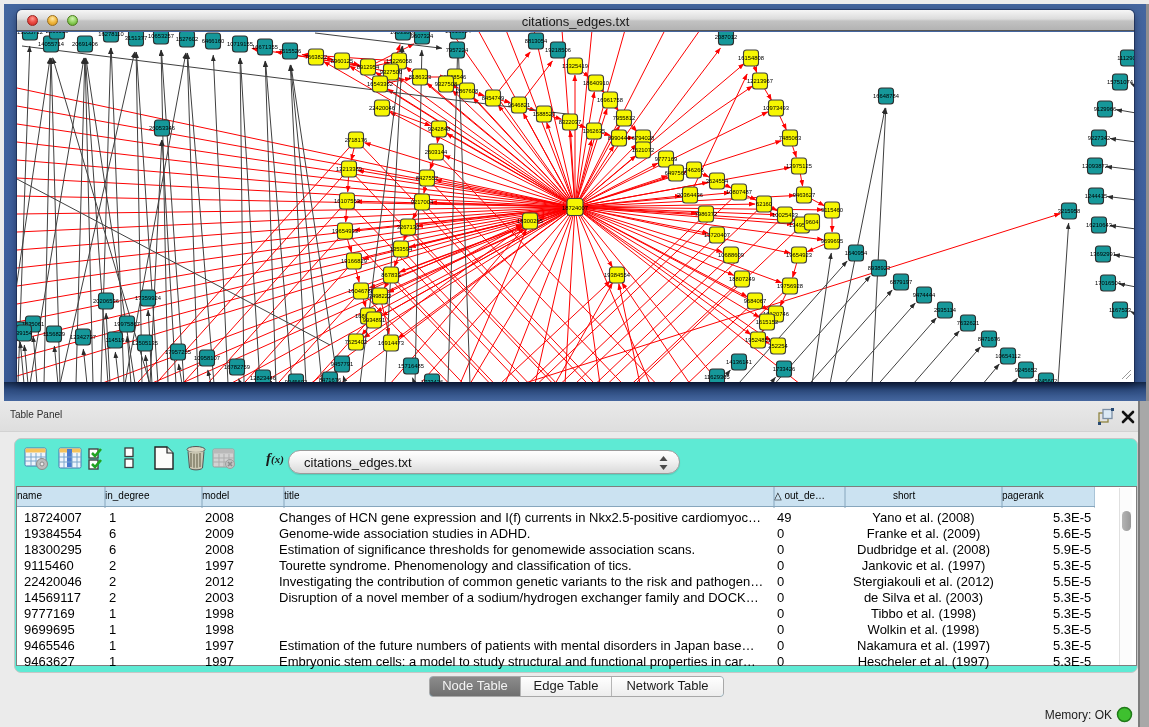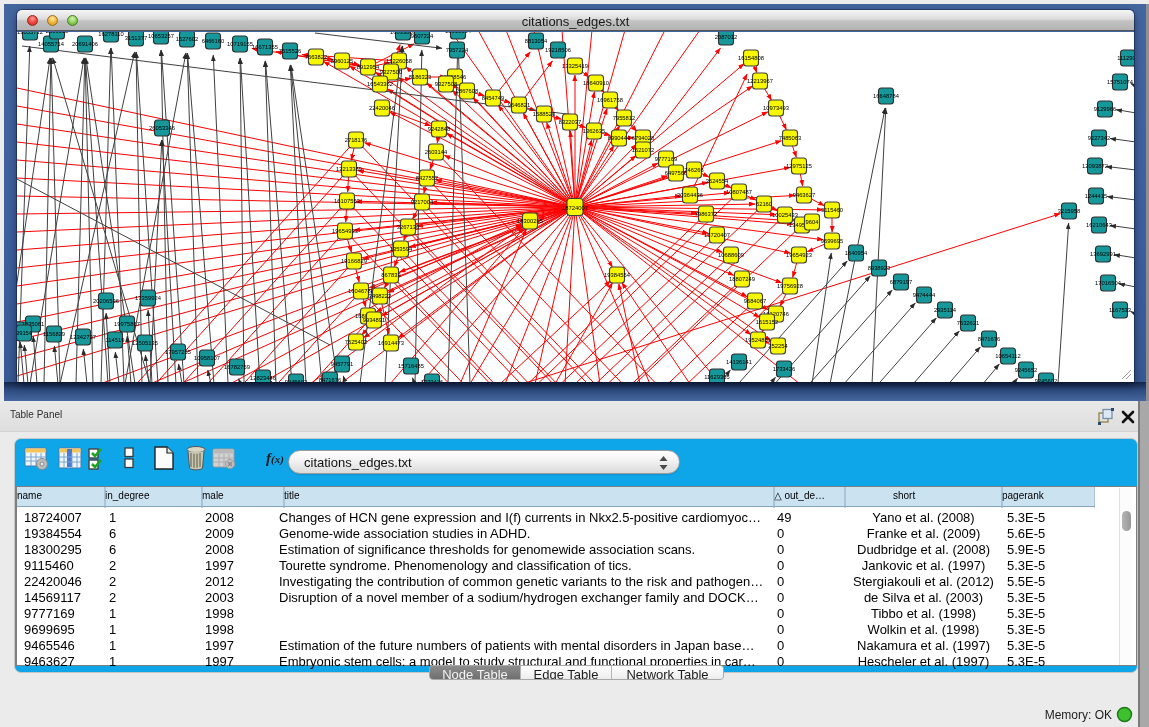--- a/index.html
+++ b/index.html
@@ -12,36 +12,36 @@
 .tl{position:absolute;top:5px;width:11px;height:11px;border-radius:50%;}
 #tlr{left:10px;background:radial-gradient(circle at 50% 30%,#ff9a93 0%,#ed5149 45%,#c9241e 100%);border:1px solid #9a2420}
 #tly{left:30px;background:radial-gradient(circle at 50% 30%,#ffe9a8 0%,#f0b83f 50%,#d2901c 100%);border:1px solid #9a6e1b}
 #tlg{left:50px;background:radial-gradient(circle at 50% 30%,#d2f3b2 0%,#8fd15e 50%,#58a023 100%);border:1px solid #4c7d1e}
 #canvas{position:absolute;left:0;top:22px;width:1117px;height:350px;background:#fff;overflow:hidden}
 #graph{position:absolute;left:0;top:0px}
 .grip{position:absolute;right:2px;bottom:2px;width:12px;height:12px}
 #panel{position:absolute;left:0;top:401px;width:1149px;height:326px;background:#ebebeb}
 #phead{position:absolute;left:0;top:0;width:1146px;height:31px;background:linear-gradient(180deg,#e9e9e9,#dedede);border-bottom:1px solid #d2d2d2}
 #phead .t{position:absolute;left:10px;top:8px;font-size:10px;color:#2e2e2e}
-#pbox{position:absolute;left:14px;top:37px;width:1124px;height:235px;background:#0ea5e9;border:1px solid #c6c6c6;border-radius:7px}
+#pbox{position:absolute;left:14px;top:37px;width:1124px;height:235px;background:#5eead4;border:1px solid #c6c6c6;border-radius:7px}
 .tbi{position:absolute;top:6px}
 #dd{position:absolute;left:273px;top:11px;width:392px;height:24px;border:1px solid #9c9c9c;border-radius:13px;background:linear-gradient(180deg,#ffffff 0%,#f2f2f2 45%,#dadada 100%);box-shadow:0 1px 1px rgba(0,0,0,.12)}
 #dd .t{position:absolute;left:15px;top:4px;font-size:13px;color:#111}
 #dd svg{position:absolute;right:10px;top:4px}
 #tablewrap{position:absolute;left:1px;top:47px;width:1121px;height:180px;background:#fff;border:1px solid #7e7e7e}
 #thead{position:absolute;left:0;top:0;height:20px;width:1078px;background:#cbe2f1;border-bottom:1px solid #86a6bd}
 #thead span{position:absolute;top:2.5px;font-size:10px;color:#000;text-align:left}
 .trow{position:absolute;left:0;width:1078px;height:16px;font-size:13px;color:#000}
 .trow span{position:absolute;white-space:nowrap;overflow:hidden}
 .c0{left:7px;width:85px} .c1{left:92px;width:95px} .c2{left:188px;width:80px}
 .c3{left:262px;width:485px} .c4{left:760px;width:66px} .c5{left:828px;width:157px;text-align:center}
-.c6{left:990px;width:90px}
+.c6{left:1036px;width:90px}
 #vscroll{position:absolute;right:4px;top:1px;width:13px;height:177px;background:#fcfcfc;border-left:1px solid #e0e0e0}
 #vthumb{position:absolute;left:1.5px;top:23px;width:9px;height:20px;background:linear-gradient(90deg,#b4b4b4,#989898);border-radius:5px}
-#tabs{position:absolute;left:429px;top:264px;height:15px;display:flex;border:1px solid #a8a8a8;border-radius:4px;overflow:hidden;background:#7dd3fc}
+#tabs{position:absolute;left:429px;top:275px;height:21px;display:flex;border:1px solid #a8a8a8;border-radius:4px;overflow:hidden;background:#7dd3fc}
 #tabs .seg{height:100%;font-size:13px;text-align:center;line-height:18px;color:#1c1c1c;background:linear-gradient(180deg,#ffffff,#ededed)}
 #tabs .sel{background:linear-gradient(180deg,#8c8c8c,#6f6f6f);color:#f4f4f4}
 #tabs .seg+.seg{border-left:1px solid #b5b5b5}
 #status{position:absolute;left:0;top:0;width:1149px;height:727px;pointer-events:none;font-size:12px;color:#1d1d1d}
 #redge-top{position:absolute;left:1146px;top:4px;width:3px;height:397px;background:#8f8f8f}
 #redge-bot{position:absolute;left:1138px;top:401px;width:11px;height:326px;background:#a8a8a8;border-left:2px solid #7c7c7c}
 #phicons{position:absolute;right:7px;top:7px;width:52px;height:18px}
 </style></head>
 <body>
 <div id="stage">
@@ -984,21 +984,21 @@
           <span class="t">citations_edges.txt</span>
      <svg width="11" height="16" viewBox="0 0 11 16">
             <path d="M5.5 1 L9.5 6 H1.5 Z" fill="#4b4b4b"></path>
             <path d="M5.5 15 L9.5 10 H1.5 Z" fill="#4b4b4b"></path>
           </svg>
    </div>
    <div id="tablewrap">
     <div id="thead">
       <span style="left:0;width:88px">name</span>
       <span style="left:88px;width:95px">in_degree</span>
-      <span style="left:185px;width:82px">male</span>
+      <span style="left:185px;width:82px">model</span>
       <span style="left:267px;width:490px">title</span>
       <span style="left:757px;width:71px">△ out_de…</span>
       <span style="left:876px;width:157px">short</span>
       <span style="left:985px;width:93px">pagerank</span>
       <svg width="1078" height="21" style="position:absolute;left:0;top:0">
         <path d="M88 0v21M185 0v21M267 0v21M757 0v21M828 0v21M985 0v21M1078 0v21" stroke="#86a6bd"></path>
       </svg>
     </div>
     <div class="trow" style="top:22.5px">
 <span class="c0">18724007</span>

